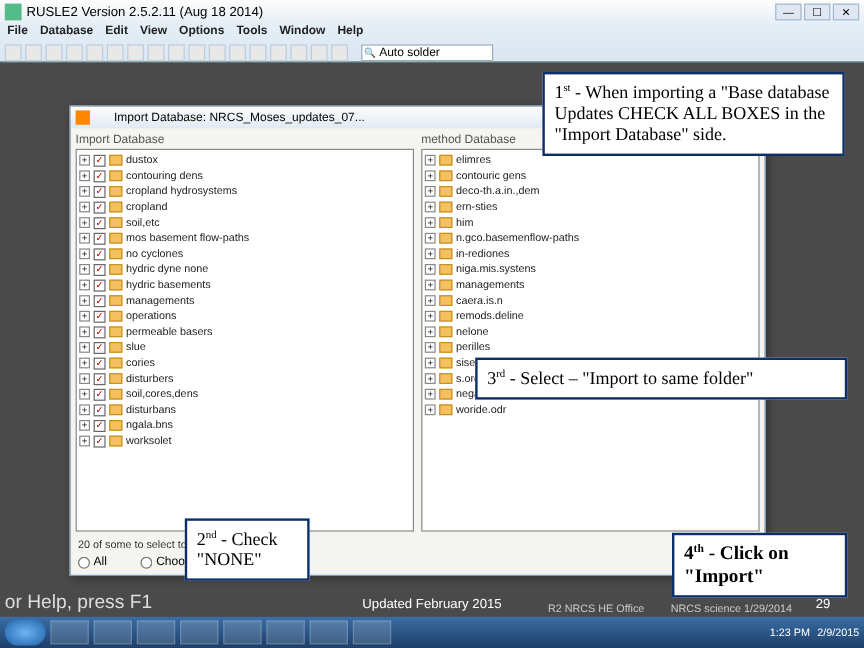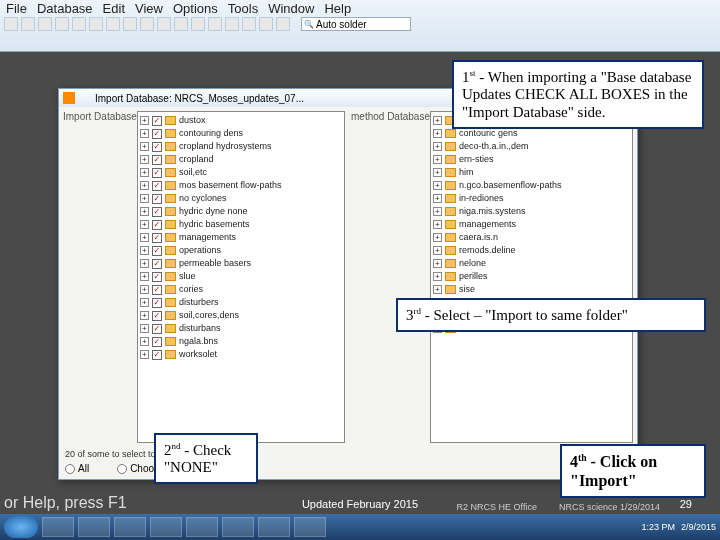--- a/index.html
+++ b/index.html
@@ -4,32 +4,32 @@
 <style>
   * { box-sizing: border-box; margin: 0; padding: 0; }
   body { width: 720px; height: 540px; font-family: "Segoe UI", Tahoma, sans-serif; font-size: 11px; background: #4a4a4a; overflow: hidden; position: relative; }
   
   
   .app-window { position: absolute; top: 0; left: 0; right: 0; height: 52px; background: linear-gradient(#eef4fa, #d9e6f3); border-bottom: 1px solid #8aa; }
   .titlebar { height: 20px; display: flex; align-items: center; padding: 0 4px; background: linear-gradient(#fdfdfd,#e6eef6); font-size: 11px; }
   .titlebar-icon { width: 14px; height: 14px; background: #5b8; margin-right: 4px; }
   .win-controls { margin-left: auto; display: flex; gap: 2px; }
   .win-controls span { width: 22px; height: 14px; background: #dfe8f2; border: 1px solid #a0b8cc; display: inline-flex; align-items: center; justify-content: center; font-size: 9px; }
-  .menubar { height: 16px; display: flex; gap: 10px; padding: 0 6px; font-size: 13px; color: #222; align-items: flex-end; }
+  .menubar { height: 16px; display: flex; gap: 10px; padding: 0 6px; font-size: 10px; color: #222; align-items: flex-start; font-weight: bold; }
   .toolbar { height: 16px; display: flex; gap: 3px; padding: 0 4px; align-items: center; }
   .toolbar .tbtn { width: 14px; height: 14px; background: #e8e8e8; border: 1px solid #bcd; }
   .toolbar .search { margin-left: 8px; width: 110px; height: 14px; background: #fff; border: 1px solid #9ab; font-size: 10px; padding: 0 2px; display: flex; align-items: center; }
   .toolbar .search::before { content: "🔍"; font-size: 8px; margin-right: 2px; }
   
   
   .dialog { position: absolute; top: 88px; left: 58px; width: 580px; height: 392px; background: #f4f4f0; border: 1px solid #7d9cb8; box-shadow: 2px 2px 8px rgba(0,0,0,.4); }
   .dlg-title { height: 18px; background: linear-gradient(#fdfdfd,#e0eaf4); display: flex; align-items: center; padding: 0 4px; font-size: 10px; gap: 16px; }
   .dlg-title .ico { width: 12px; height: 12px; background: #f80; margin-right: 4px; }
   .dlg-body { display: flex; height: 340px; padding: 4px; gap: 6px; }
-  .panel { flex: 1; display: flex; flex-direction: row; }
+  .panel { flex: 1; display: flex; flex-direction: column; }
   .panel-label { font-size: 10px; color: #555; margin-bottom: 2px; }
   .tree { flex: 1; background: #fff; border: 1px solid #888; overflow: hidden; padding: 2px; font-size: 9px; line-height: 13px; color: #222; }
   .tree-row { display: flex; align-items: center; gap: 3px; white-space: nowrap; }
   .tree-row .exp { width: 9px; height: 9px; border: 1px solid #888; display: inline-flex; align-items: center; justify-content: center; font-size: 8px; line-height: 1; }
   .tree-row .cb { width: 10px; height: 10px; border: 1px solid #666; display: inline-flex; align-items: center; justify-content: center; font-size: 8px; }
   .tree-row .cb.checked { background: #fff; color: #b00; }
   .tree-row .cb.checked::after { content: "✓"; }
   .tree-row .folder { width: 11px; height: 9px; background: #f5c060; border: 1px solid #c69020; }
   .dlg-footer { padding: 0 6px; }
   .foot-left { width: 280px; }
@@ -56,20 +56,29 @@
   .tray { margin-left: auto; display: flex; align-items: center; gap: 6px; color: #fff; font-size: 9px; }
   .helptext { position: absolute; bottom: 28px; left: 4px; font-size: 16px; color: #ddd; }
   .bottom-center { position: absolute; bottom: 30px; left: 50%; transform: translateX(-50%); font-size: 11px; color: #fff; font-family: Arial; }
   .slide-num { position: absolute; bottom: 30px; right: 28px; font-size: 11px; color: #fff; }
   .right-status { position: absolute; bottom: 28px; right: 60px; font-size: 9px; color: #ccc; display: flex; gap: 22px; }
 </style>
 </head>
 <body>
 
 <div class="app-window">
+  <div class="titlebar">
+    <span class="titlebar-icon"></span>
+    <span>RUSLE2 Version 2.5.2.11 (Aug 18 2014)</span>
+    <div class="win-controls">
+      <span>—</span>
+      <span>☐</span>
+      <span>✕</span>
+    </div>
+  </div>
   <div class="menubar">
     <span>File</span>
     <span>Database</span>
     <span>Edit</span>
     <span>View</span>
     <span>Options</span>
     <span>Tools</span>
     <span>Window</span>
     <span>Help</span>
   </div>

